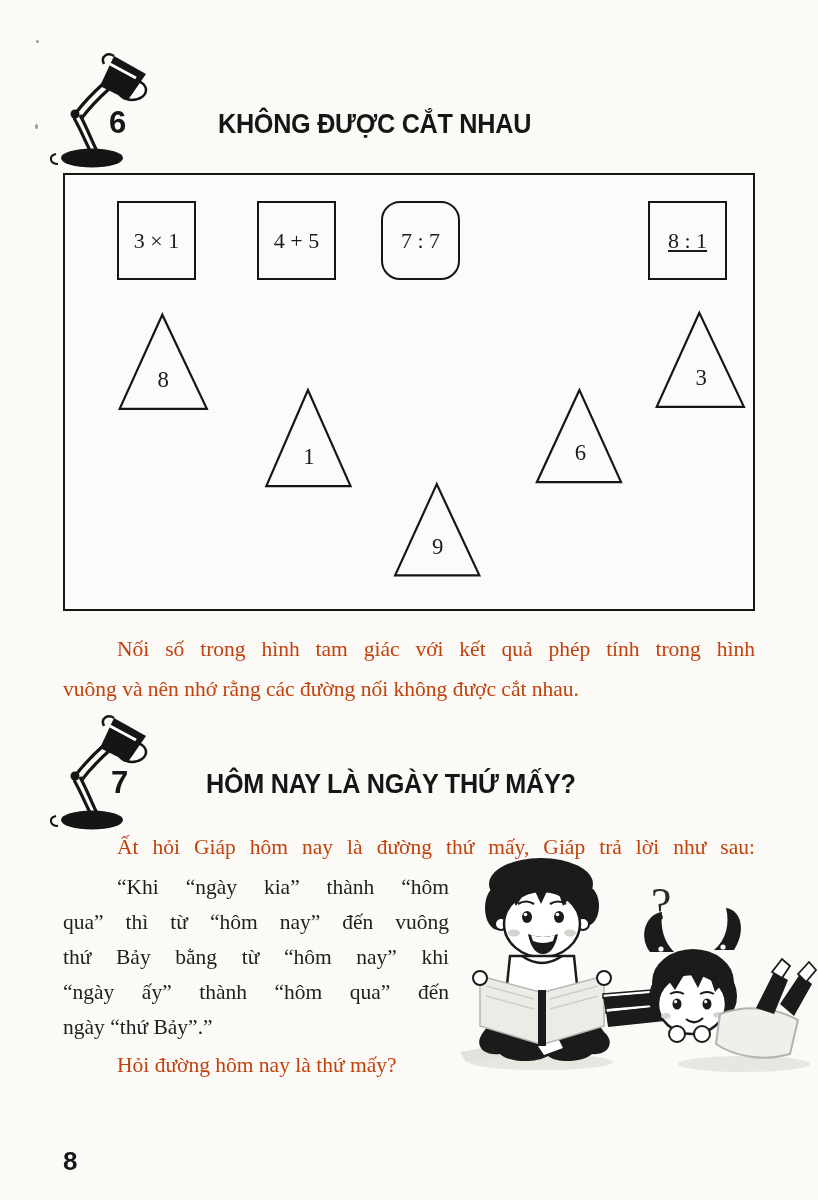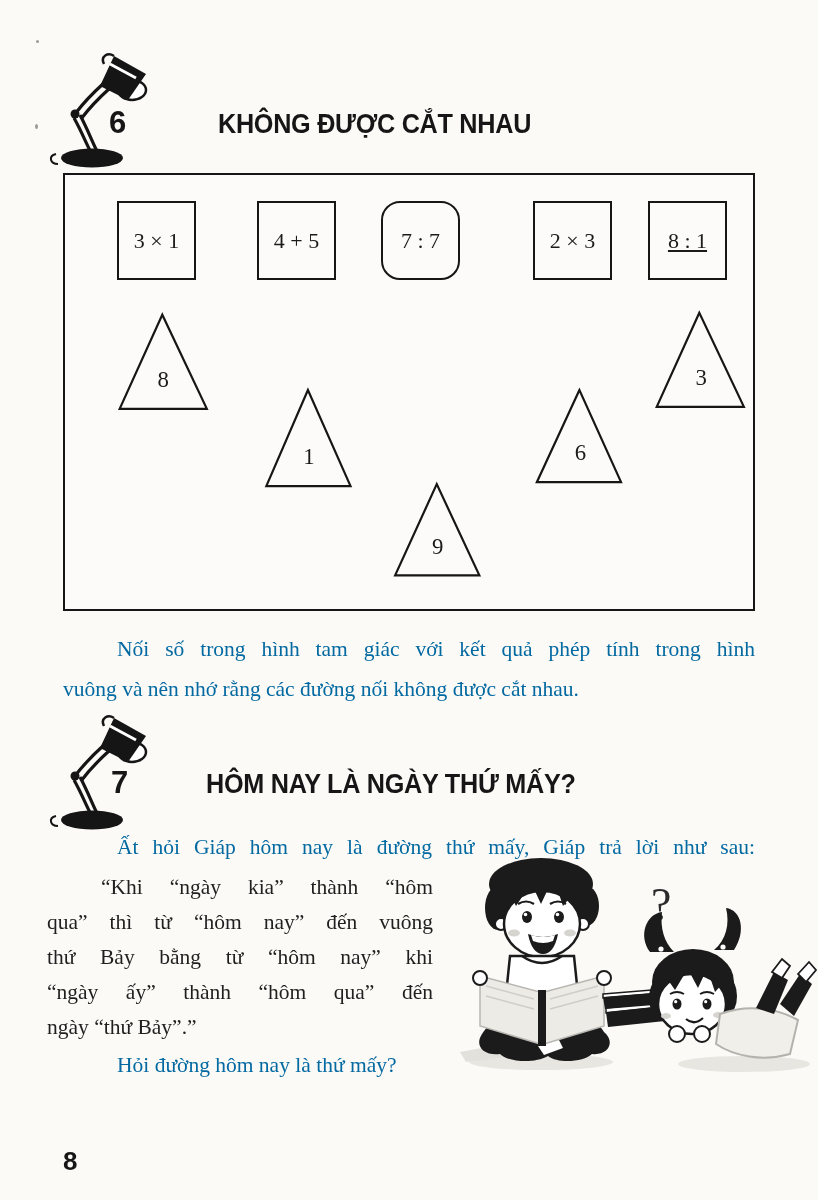--- a/index.html
+++ b/index.html
@@ -38,26 +38,26 @@
   }
   .sq1{left:52px;} .sq2{left:192px;} .sq3{left:316px;border-radius:19px;} .sq4{left:468px;} .sq5{left:583px;text-decoration:underline;}
   .tri-layer{position:absolute; left:0; top:0; width:100%; height:100%;}
   .tri-layer polygon{fill:#fcfbf9; stroke:#161616; stroke-width:2.2;}
   .tri-layer text{
     font-family:"Liberation Serif","DejaVu Serif",serif; font-size:23px; fill:#1b1b1b;
     text-anchor:middle;
   }
   
   .bodyline{
-    position:absolute; font-size:21.5px; line-height:30px; color:#0369a1;
+    position:absolute; font-size:21.5px; line-height:30px; color:#c2410c;
   }
   .jl{text-align:justify; text-align-last:justify;}
   .ind{text-indent:54px;}
   .w-full{left:63px; width:692px;}
-  .quote-col{position:absolute; left:47px; top:870px; width:386px;
+  .quote-col{position:absolute; left:63px; top:870px; width:386px;
     font-size:21.5px; line-height:35px; color:#1f1f1f;}
   .quote-col .ql{width:100%;}
   
   .illo{position:absolute; left:446px; top:856px; width:372px; height:246px;}
   .qmark-text{font-family:"Liberation Serif","DejaVu Serif",serif; font-size:46px; fill:#2b2b2b;}
   
   .page-num{
     position:absolute; left:63px; top:1146px;
     font-family:"Liberation Sans","DejaVu Sans",sans-serif; font-weight:700;
     font-size:26px; color:#161616;
@@ -86,21 +86,20 @@
       <path d="M62,12 L88,26" stroke="#ffffff" stroke-width="3" fill="none"></path>
     </g>
   </svg>
   <div class="sec-num sec-num-1">6</div>
   <h1 class="sec-title sec-title-1" style="margin:0">KHÔNG ĐƯỢC CẮT NHAU</h1>
 
   <div class="puzzle-box">
     <div class="sq sq1">3 × 1</div>
     <div class="sq sq2">4 + 5</div>
     <div class="sq sq3">7 : 7</div>
-    <div class="sq sq4">2 × 3</div>
     <div class="sq sq5">8 : 1</div>
 
     <svg class="tri-layer" viewBox="0 0 692 438">
       <polygon points="97,141 54,236 142,236"></polygon>
       <polygon points="244,217 202,314 287,314"></polygon>
       <polygon points="374,312 332,404 417,404"></polygon>
       <polygon points="518,217 475,310 560,310"></polygon>
       <polygon points="639,139 596,234 684,234"></polygon>
       <text x="98" y="214">8</text>
       <text x="245" y="292">1</text>

